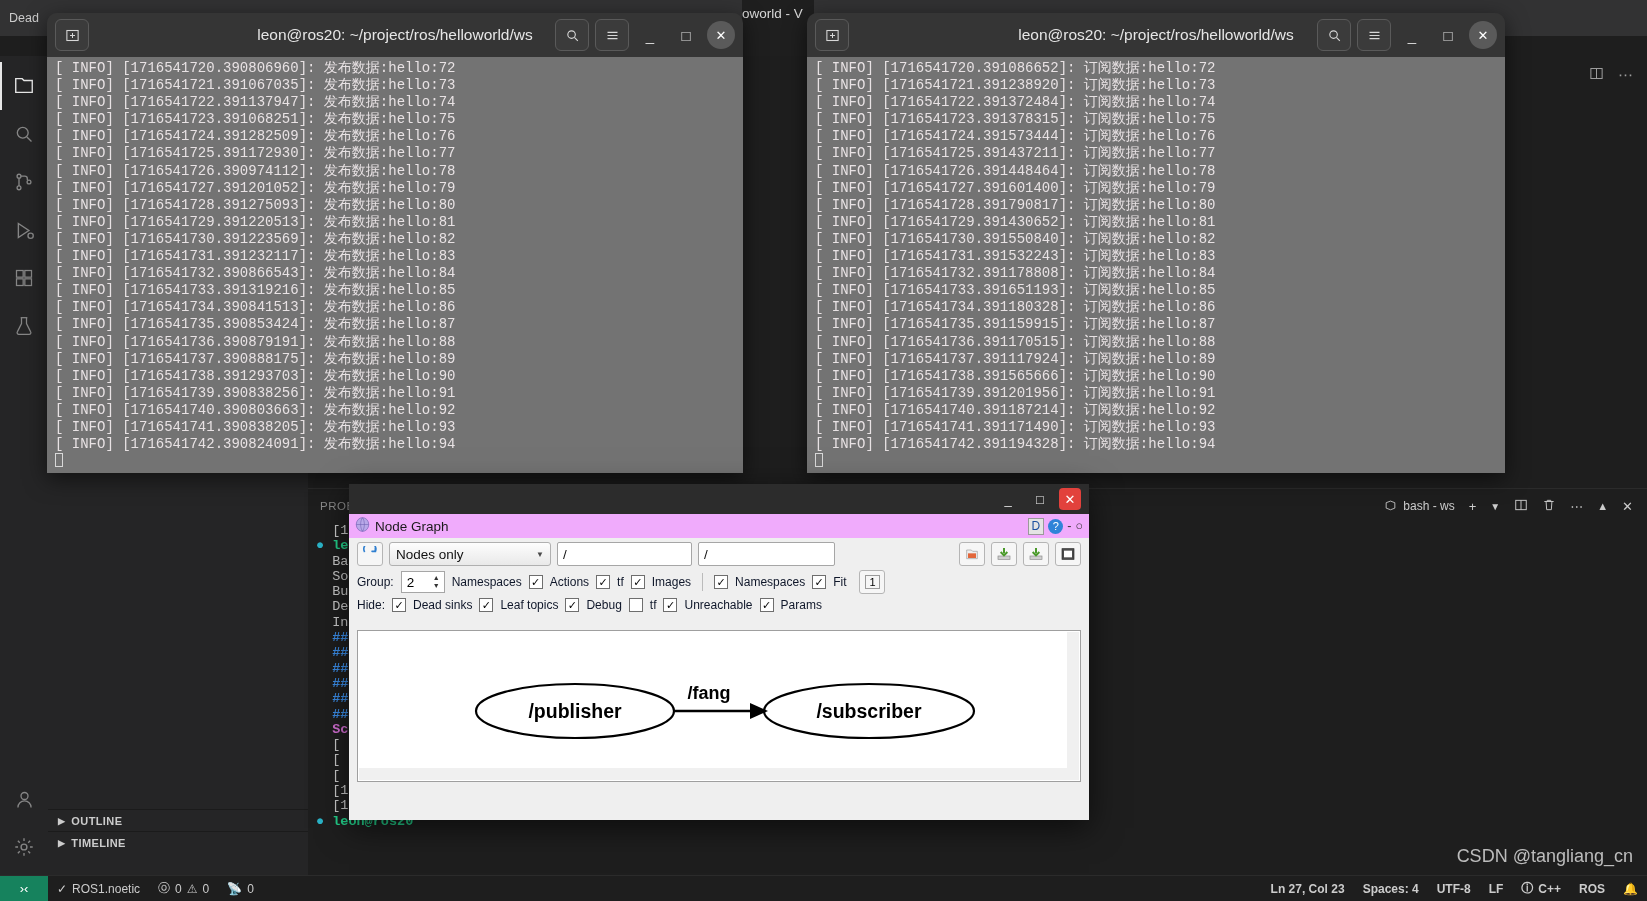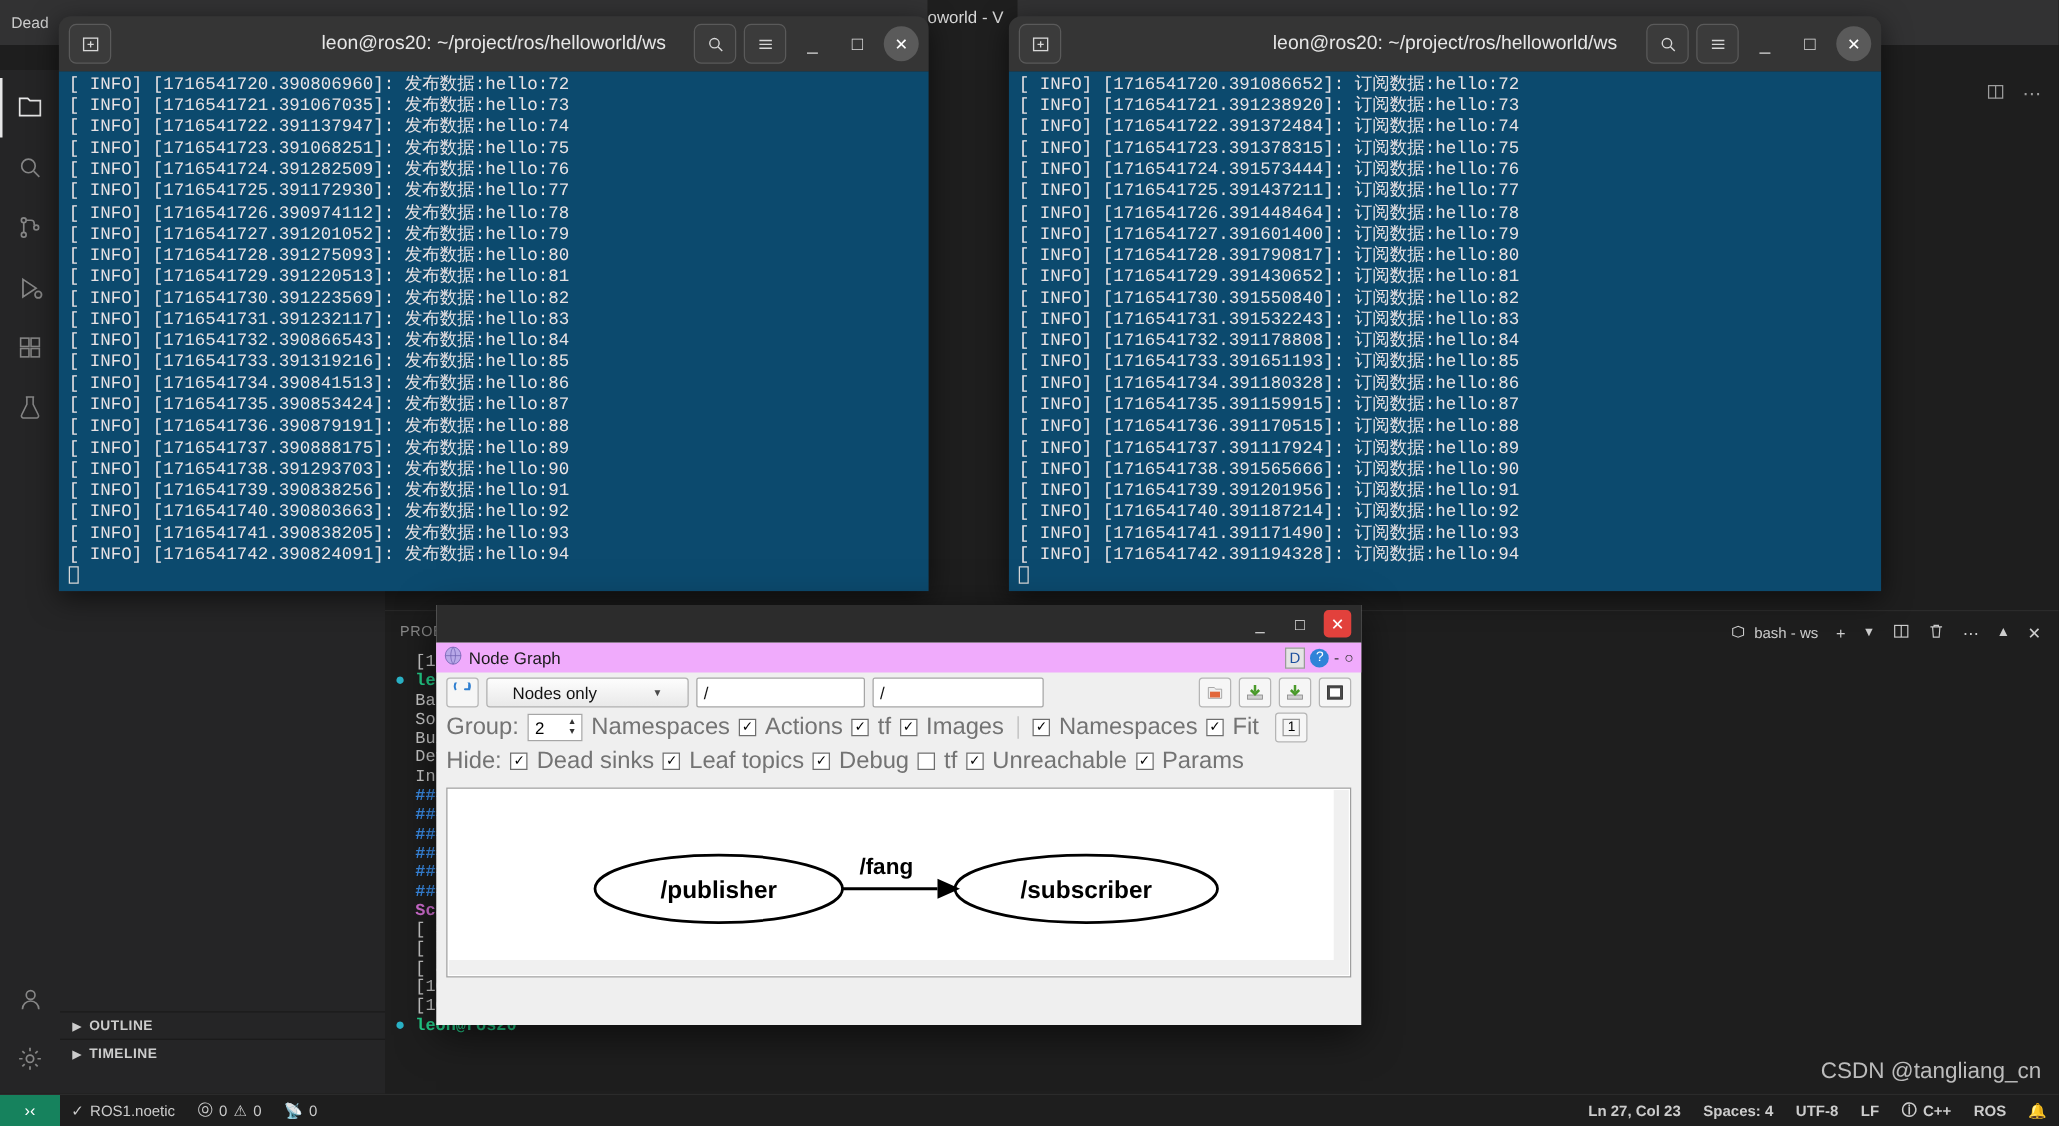--- a/index.html
+++ b/index.html
@@ -79,21 +79,21 @@
   .gt-btn { width:34px; height:32px; border:1px solid #5a5a5a; border-radius:6px;
     display:flex; align-items:center; justify-content:center; color:#d7d7d7;
     font-size:14px; background:#3b3b3b; }
   .gt-label { position:absolute; left:0; right:0; text-align:center;
     color:#e6e6e6; font-size:15.5px; pointer-events:none; }
   .gt-right { margin-left:auto; display:flex; align-items:center; gap:6px; z-index:2; }
   .gt-win { width:30px; height:30px; display:flex; align-items:center; justify-content:center;
     color:#dcdcdc; font-size:15px; }
   .gt-close { width:28px; height:28px; border-radius:50%; background:#5a5a5a; color:#fff;
     display:flex; align-items:center; justify-content:center; font-size:13px; }
-  .gt-body { background:#0c4a6e; font-family:"Liberation Mono", monospace;
+  .gt-body { background:#737373; font-family:"Liberation Mono", monospace;
     font-size:14px; line-height:17.1px; color:#e8e2e4; padding:3px 0 0 8px;
     overflow:hidden; white-space:pre; }
   .gt-cursor { display:inline-block; width:8px; height:14px; border:1px solid #d8d8d8;
     vertical-align:-2px; }
 
   
   .rqt { position:absolute; left:349px; top:484px; width:740px; height:336px;
      background:#efefef; box-shadow:0 8px 30px rgba(0,0,0,.6); }
   .rqt-title { height:30px; background:#2c2c2c; position:relative; display:flex;
      align-items:center; }
@@ -111,28 +111,28 @@
   .badge-d { border:1px solid #9a9a9a; background:#e4e4e4; padding:0 3px; font-size:12px;
      color:#1b4f9e; line-height:15px; }
   .badge-q { width:15px; height:15px; border-radius:50%; background:#2f83d8; color:#fff;
      font-size:11px; display:flex; align-items:center; justify-content:center; }
 
   .row { display:flex; align-items:center; gap:6px; padding:2px 8px; }
   .btn-sq { width:26px; height:24px; border:1px solid #b5b5b5; background:#f6f6f6;
      border-radius:3px; display:flex; align-items:center; justify-content:center; font-size:14px; }
   .combo { height:24px; min-width:162px; border:1px solid #b0b0b0; border-radius:3px;
      background:linear-gradient(#fdfdfd,#e9e9e9); display:flex; align-items:center;
-     padding:0 20px; font-size:13.5px; color:#111; }
+     padding:0 6px; font-size:13.5px; color:#111; }
   .combo .arr { margin-left:auto; font-size:8px; color:#4a4a4a; }
   .tbox { height:24px; border:1px solid #a6a6a6; background:#fff; border-radius:2px;
      display:flex; align-items:center; padding:0 5px; font-size:13.5px; color:#111; }
   .cbx { width:14px; height:14px; border:1px solid #6e6e6e; background:#fff;
      display:inline-flex; align-items:center; justify-content:center; font-size:11px;
      color:#000; line-height:1; }
-  .lbl { font-size:19px; color:#737373; }
+  .lbl { font-size:12px; color:#0f172a; }
   .spin { height:22px; width:44px; border:1px solid #a6a6a6; background:#fff;
      display:flex; align-items:center; padding-left:5px; font-size:13.5px; position:relative; }
   .spin .ud { position:absolute; right:1px; top:0; height:20px; width:13px;
      display:flex; flex-direction:column; justify-content:center; align-items:center;
      font-size:7px; color:#333; line-height:8px; }
   .vsep { width:1px; height:18px; background:#bbb; margin:0 4px; }
   .icobtn { width:26px; height:24px; border:1px solid #b5b5b5; background:#f6f6f6;
      border-radius:3px; display:flex; align-items:center; justify-content:center; }
 
   .canvas { position:absolute; left:8px; top:146px; width:724px; height:152px;

